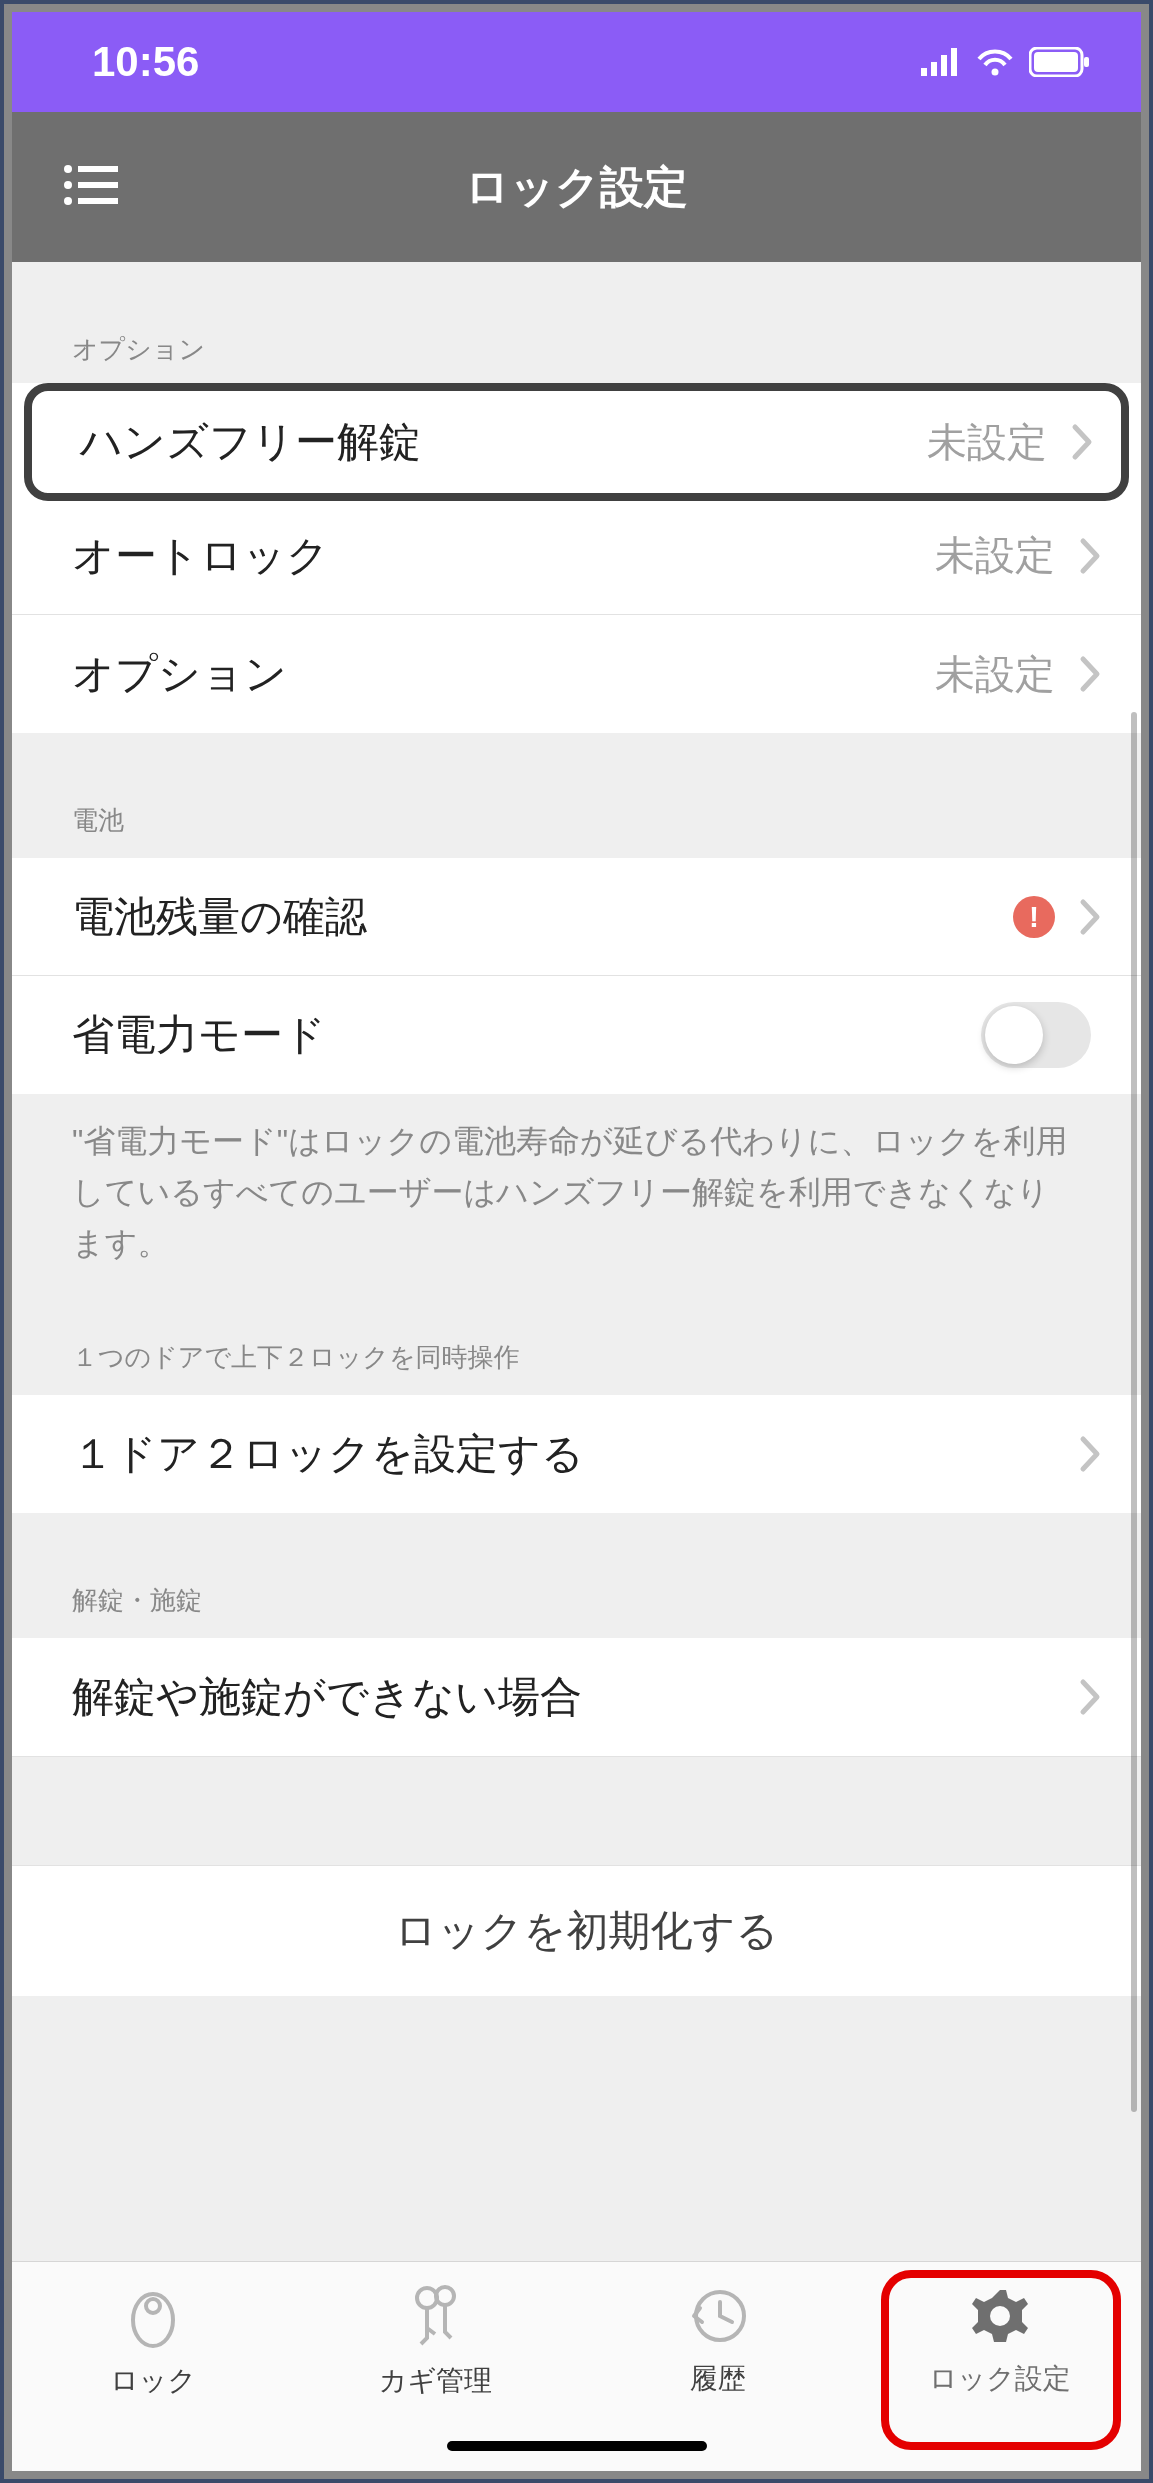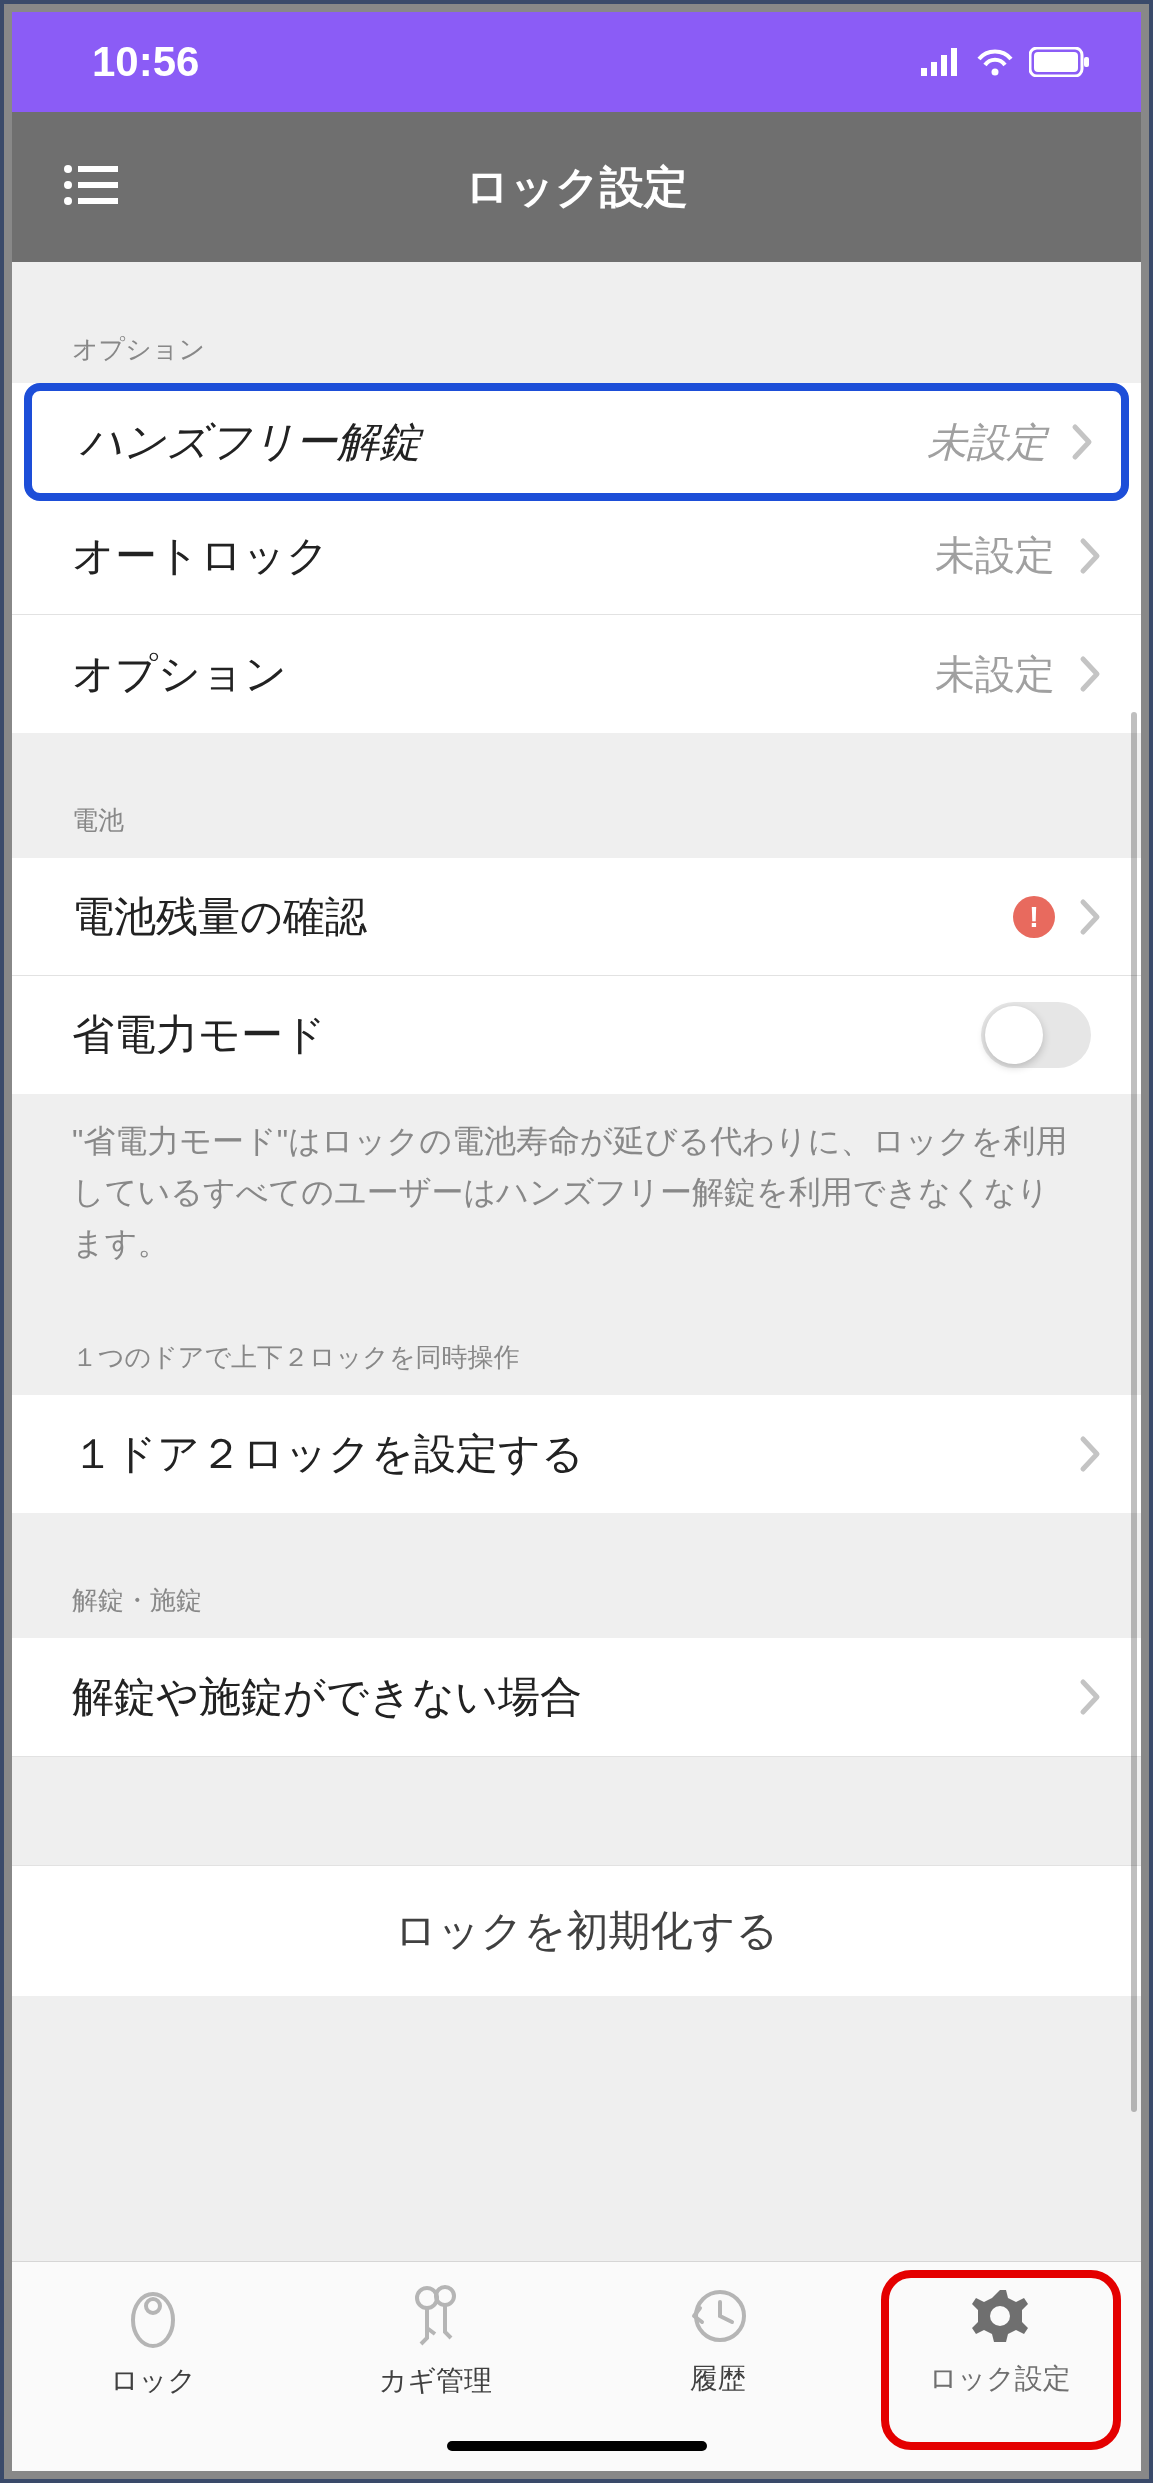--- a/index.html
+++ b/index.html
@@ -129,27 +129,26 @@
   }
 
   .danger-cell {
     color: #404040;
     justify-content: center;
     font-size: 42px;
     min-height: 130px;
   }
 
   .highlight {
-    border: 8px solid #1d4ed8;
-    border-radius: 16px;
+    border: 8px solid #404040;
+    border-radius: 24px;
     margin: -4px 12px;
     padding: 0 28px 0 48px;
     position: relative;
     z-index: 2;
-    font-style: italic;
   }
 
   .spacer { height: 110px; background: #efefef; border-bottom: 1px solid #e2e2e2; border-top: 1px solid #e2e2e2;}
 
   
   .tab-bar {
     height: 210px;
     background: #fafafa;
     border-top: 1px solid #d6d6d6;
     display: flex;

